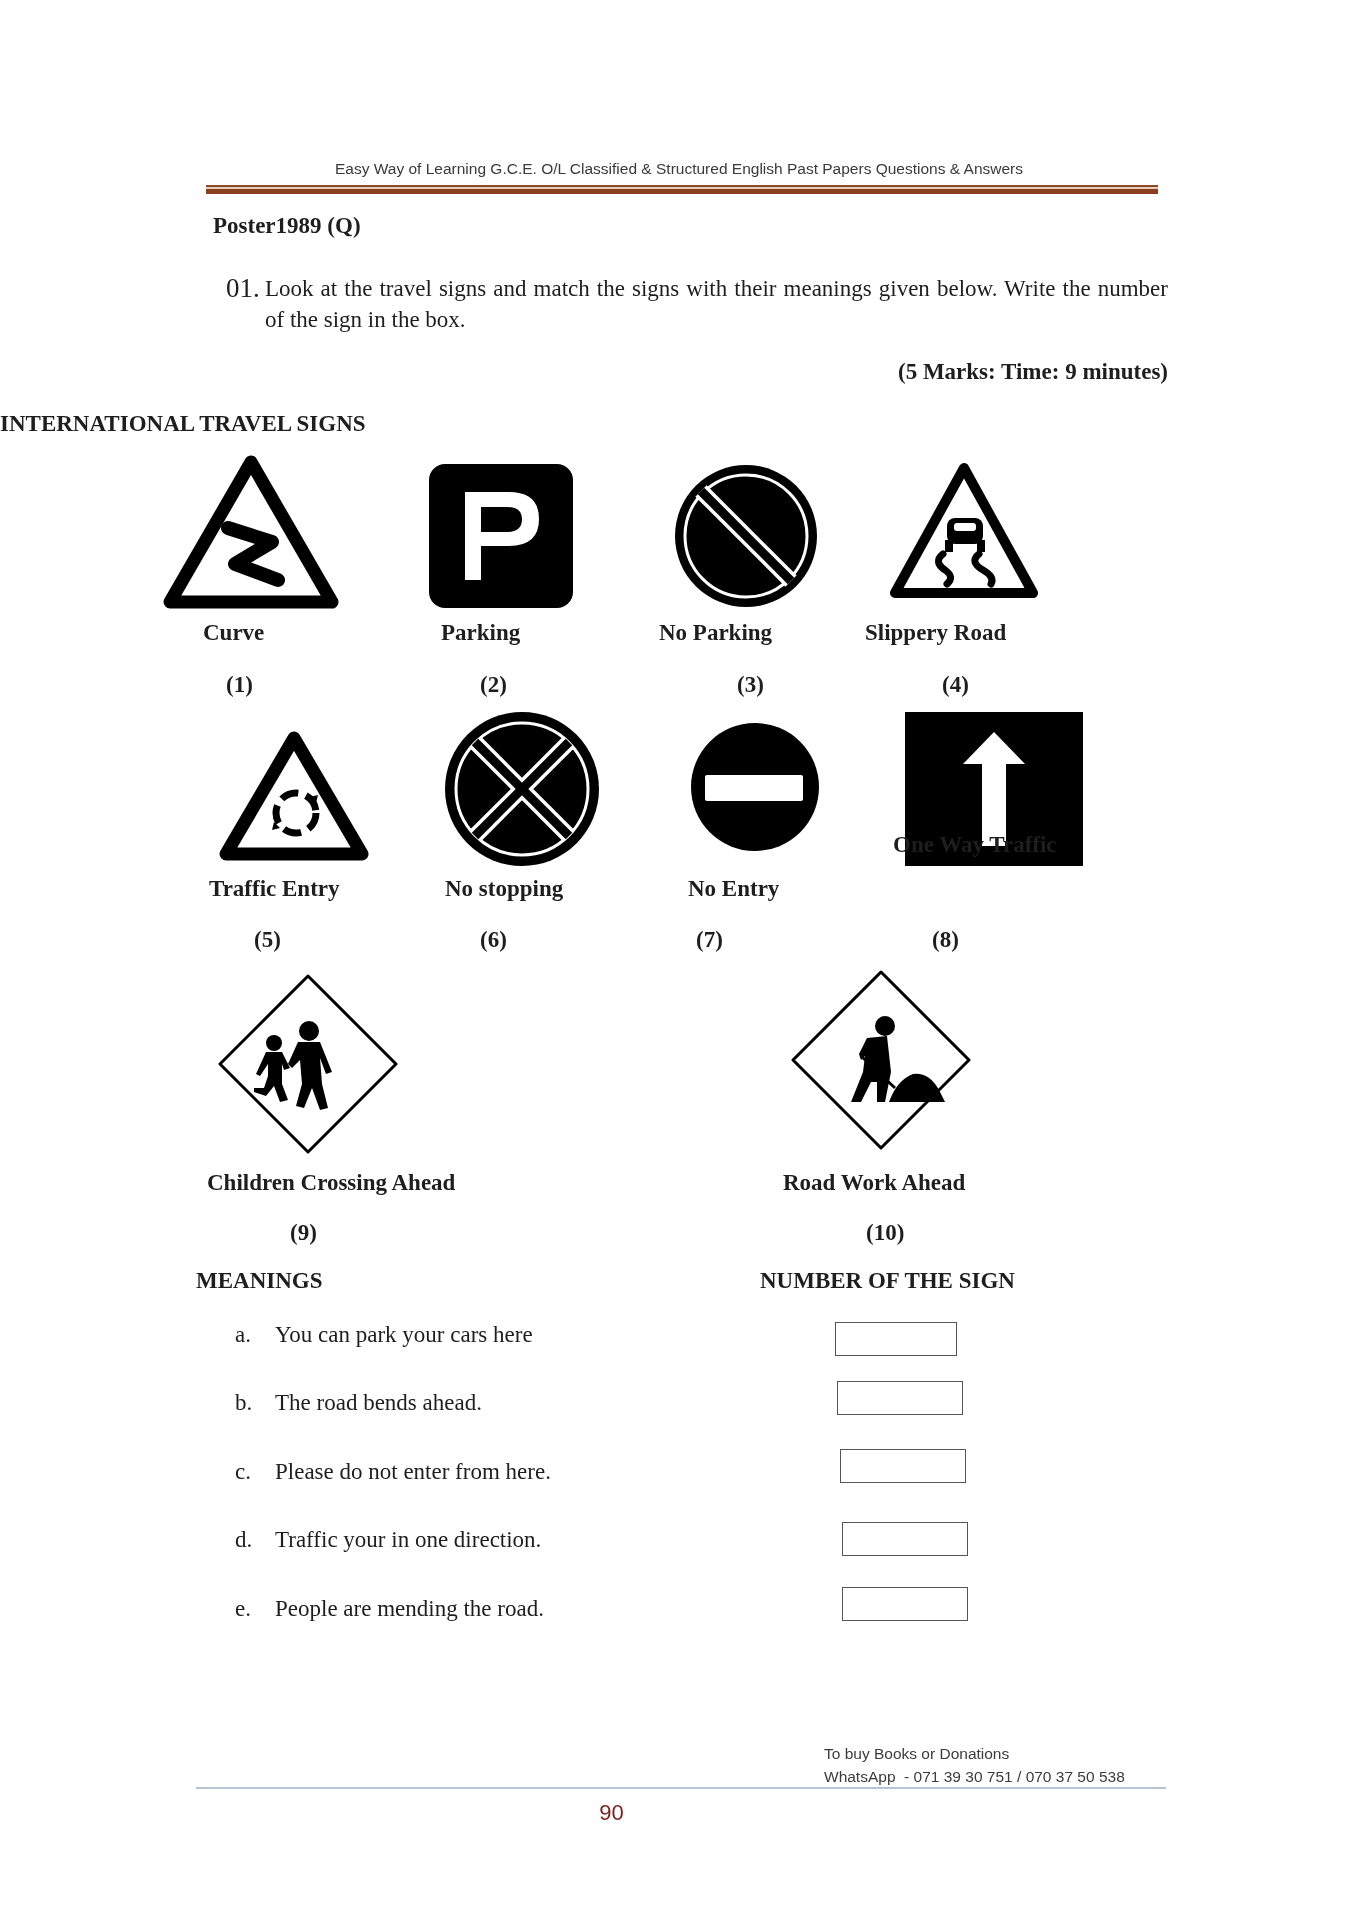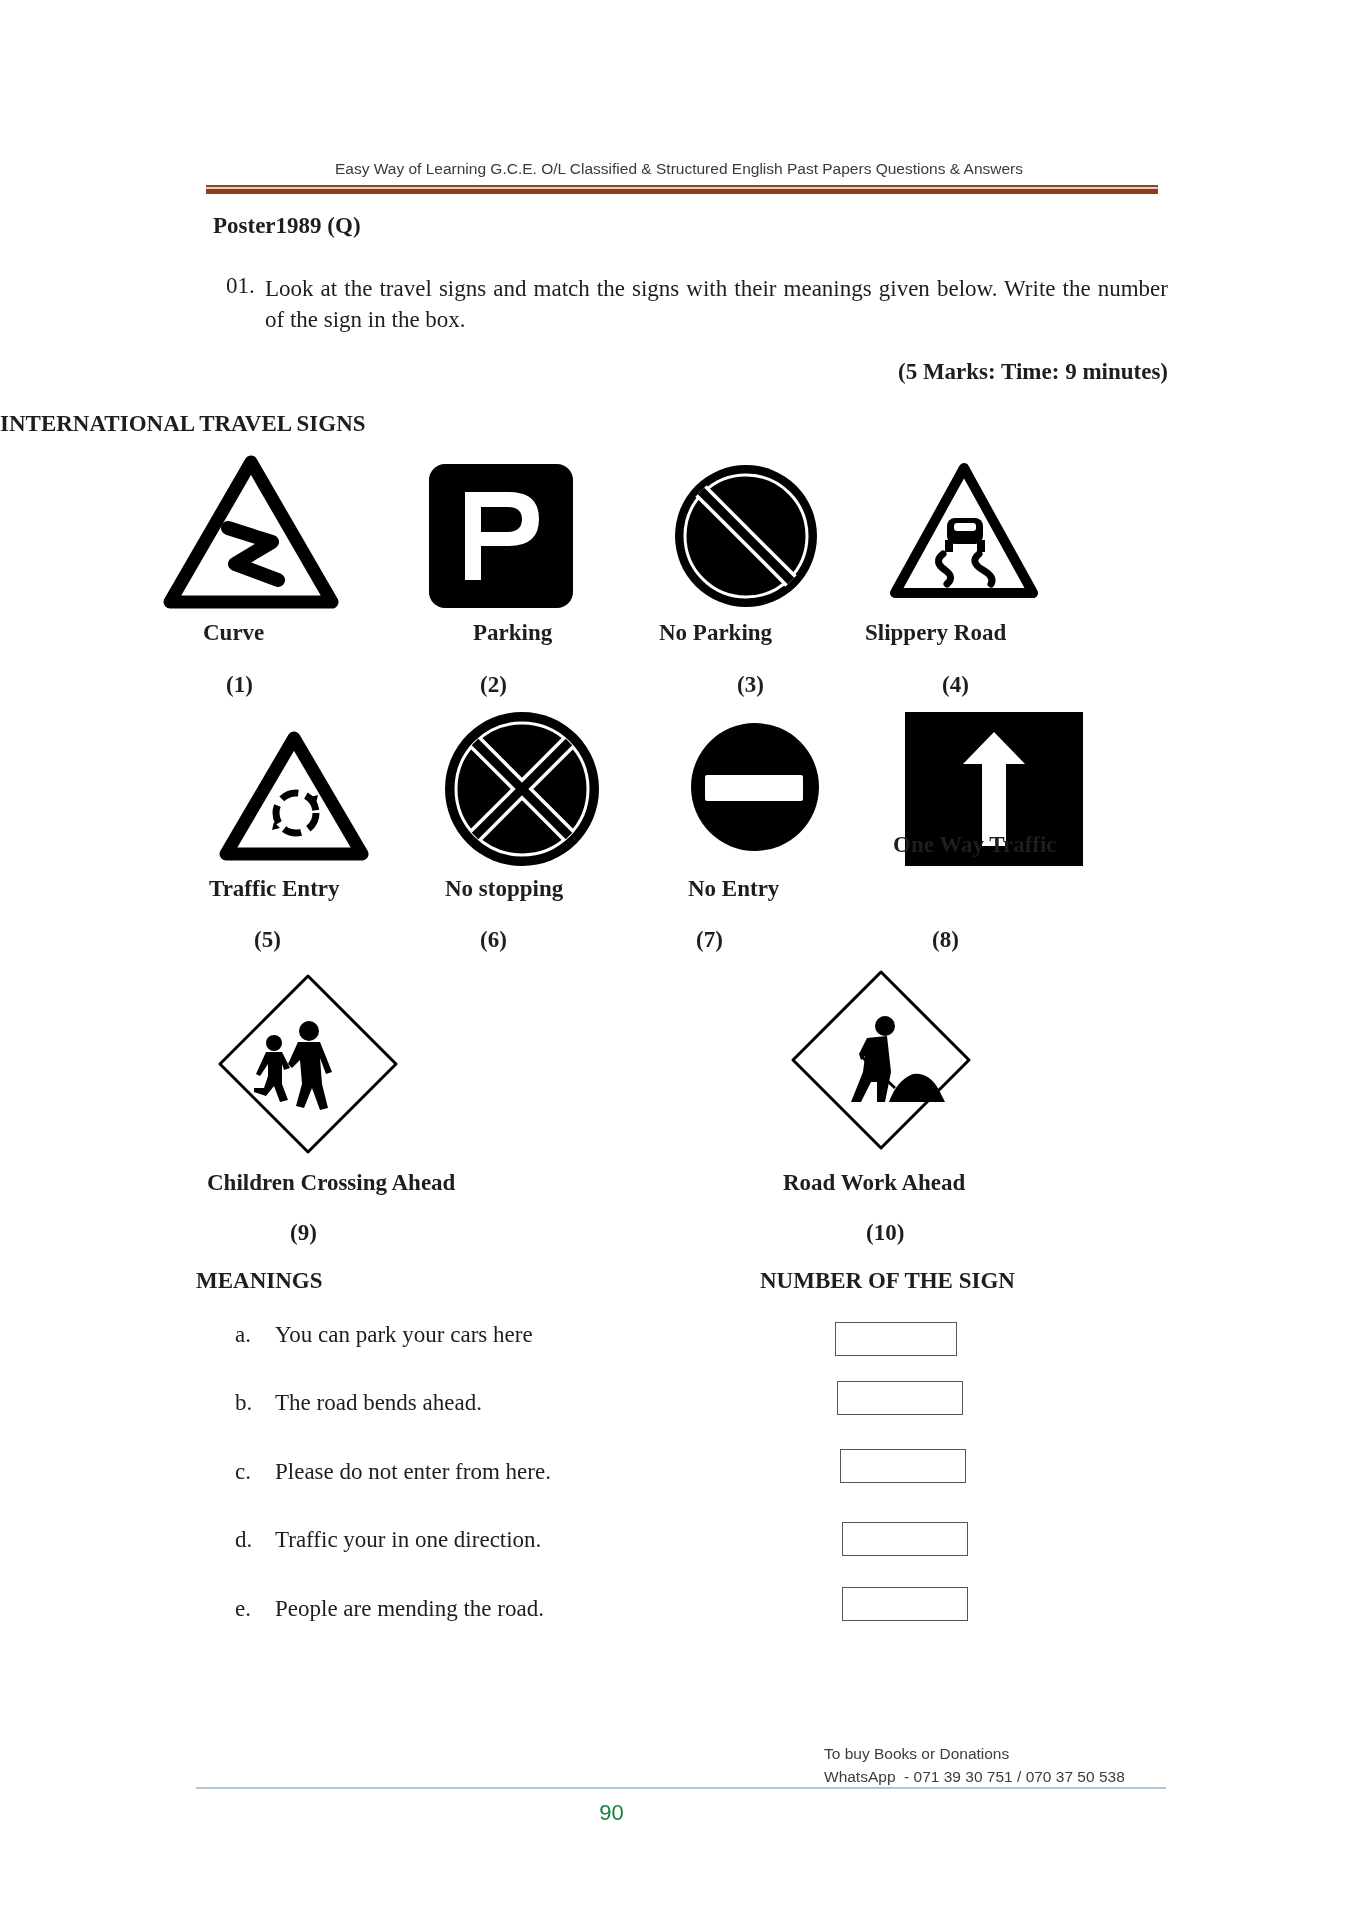--- a/index.html
+++ b/index.html
@@ -5,35 +5,35 @@
   html, body { margin:0; padding:0; background:#ffffff; }
   body { width:1358px; height:1920px; position:relative; overflow:hidden; color:#1e1e1e; }
   .abs { position:absolute; }
   .hdr-text { left:0; width:1358px; top:160px; text-align:center; font-family:"Liberation Sans", sans-serif; font-size:15.5px; color:#3a3a3a; }
   .hdr-rule-thin { left:206px; top:185px; width:952px; height:2px; background:#8b4a2b; }
   .hdr-rule-light { left:206px; top:187px; width:952px; height:2px; background:#e8cdbb; }
   .hdr-rule-thick { left:206px; top:189px; width:952px; height:5px; background:#8b3f1f; }
   .serif { font-family:"Liberation Serif", serif; }
   .bold { font-weight:bold; }
   .section-title { left:196px; top:213px; font-size:23px;margin-left:17px; }
-  .q-num { left:226px; top:273px; font-size:23px; }
+  .q-num { left:226px; top:273px; font-size:27px; }
   .q-text { left:265px; top:273px; width:903px; font-size:23px; line-height:31px; text-align:justify; }
   .marks { right:190px; top:359px; font-size:23px; }
   .sign-heading { left:0; width:1080px; top:411px; font-size:23px; }
   .sign-label { font-size:23px; font-weight:bold; white-space:nowrap; }
   .sign-num { font-size:23px; font-weight:bold; white-space:nowrap; }
   svg.sign { position:absolute; }
   .meanings-title { left:196px; top:1268px; font-size:23px; }
   .number-title { left:760px; top:1268px; font-size:23px; }
   .meaning { left:235px; font-size:23px; white-space:nowrap; }
   .meaning .letter { display:inline-block; width:40px; }
   .answer-box { width:122px; height:34px; border:1.5px solid #555; background:#fff; box-sizing:border-box; }
   .footer-text { left:824px; font-family:"Liberation Sans", sans-serif; font-size:15.5px; color:#3c3c3c; white-space:nowrap; }
   .footer-rule { left:196px; top:1787px; width:970px; height:2px; background:#b4c6d3; }
-  .page-num { left:0; width:1223px; top:1800px; text-align:center; font-family:"Liberation Sans", sans-serif; font-size:22px; color:#15803d; }
+  .page-num { left:0; width:1223px; top:1800px; text-align:center; font-family:"Liberation Sans", sans-serif; font-size:22px; color:#7f1d1d; }
 </style>
 </head>
 <body>
 
 <div class="abs hdr-text">Easy Way of Learning G.C.E. O/L Classified &amp; Structured English Past Papers Questions &amp; Answers</div>
 <div class="abs hdr-rule-thin"></div>
 <div class="abs hdr-rule-light"></div>
 <div class="abs hdr-rule-thick"></div>
 
 <div class="abs serif bold section-title">Poster1989 (Q)</div>
@@ -46,21 +46,21 @@
   <path d="M91 10 L172 150 L10 150 Z" fill="none" stroke="#000" stroke-width="13" stroke-linejoin="round"></path>
   <path d="M68 76 L112 90 L75 112 L118 128" fill="none" stroke="#000" stroke-width="14" stroke-linecap="round" stroke-linejoin="round"></path>
 </svg>
 <div class="abs serif sign-label" style="left:203px;top:620px;">Curve</div>
 <div class="abs serif sign-num" style="left:226px;top:672px;">(1)</div>
 
 <svg class="sign" style="left:427px;top:462px;" width="148" height="148" viewBox="0 0 148 148">
   <rect x="2" y="2" width="144" height="144" rx="16" fill="#000"></rect>
   <path d="M38 30 L38 118 L54 118 L54 84 L82 84 Q112 84 112 57 Q112 30 82 30 Z M54 45 L80 45 Q95 45 95 57 Q95 70 80 70 L54 70 Z" fill="#fff" fill-rule="evenodd"></path>
 </svg>
-<div class="abs serif sign-label" style="left:441px;top:620px;margin-left:32px;">Parking</div>
+<div class="abs serif sign-label" style="left:441px;top:620px;">Parking</div>
 <div class="abs serif sign-num" style="left:480px;top:672px;">(2)</div>
 
 <svg class="sign" style="left:673px;top:463px;" width="146" height="146" viewBox="0 0 146 146">
   <circle cx="73" cy="73" r="71" fill="#000"></circle>
   <circle cx="73" cy="73" r="61" fill="none" stroke="#fff" stroke-width="3"></circle>
   <line x1="28" y1="28" x2="118" y2="118" stroke="#fff" stroke-width="16"></line>
   <line x1="28" y1="28" x2="118" y2="118" stroke="#000" stroke-width="9"></line>
 </svg>
 <div class="abs serif sign-label" style="left:659px;top:620px;">No Parking</div>
 <div class="abs serif sign-num" style="left:737px;top:672px;">(3)</div>

